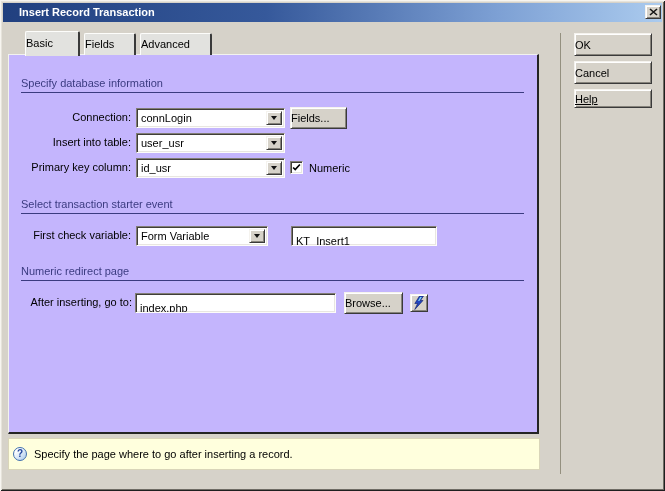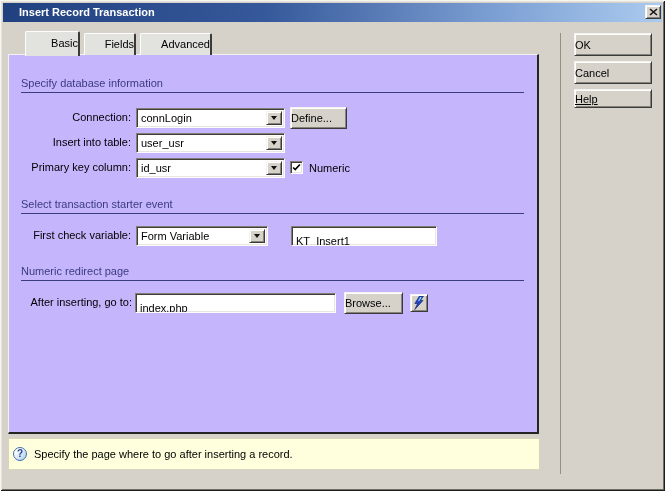--- a/index.html
+++ b/index.html
@@ -16,21 +16,21 @@
     background:linear-gradient(to right,#21407f 0%,#36599b 40%,#7da0d4 75%,#abcbee 100%);
     color:#fff;font-weight:bold;line-height:19px;padding-left:16px;
   }
   .close-btn{
     position:absolute;left:645px;top:5px;width:16px;height:14px;
     background:#d6d2c9;border:1px solid;border-color:#f5f3ee #3a3a3a #3a3a3a #f5f3ee;
     box-shadow:inset 1px 1px 0 #ffffff, inset -1px -1px 0 #86837b;
     display:flex;align-items:center;justify-content:center;cursor:default;
   }
   .tab{
-    position:absolute;background:#e2e2df;text-align:right;
+    position:absolute;background:#e2e2df;text-align:left;
     border-top:1px solid #fdfdfb;border-left:1px solid #fdfdfb;
     border-right:2px solid #3a3a3a;border-radius:2px 2px 0 0;z-index:3;
   }
   .tab-basic{left:25px;top:31px;width:55px;height:25px;line-height:23px;}
   .tab-fields{left:84px;top:33px;width:52px;height:22px;line-height:20px;}
   .tab-advanced{left:140px;top:33px;width:72px;height:22px;line-height:20px;}
   .panel{
     position:absolute;left:8px;top:54px;width:531px;height:380px;background:#c4b5fd;
     border-top:1px solid #f2f2ef;border-left:1px solid #f2f2ef;
     border-right:2px solid #242424;border-bottom:2px solid #242424;z-index:1;text-decoration:underline;
@@ -105,21 +105,21 @@
 
     <div class="section-header" style="top:22px;">Specify database information</div>
 
     <div class="field-label" style="left:0;width:122px;top:56px;">Connection:</div>
     <div class="combo sunken" style="left:127px;top:53px;width:149px;">
       <span class="combo-value">connLogin</span>
       <span class="combo-arrow-btn">
         <span class="arrow-down"></span>
       </span>
     </div>
-    <button class="push-btn" style="left:281px;top:52px;width:57px;height:22px;">Define...</button>
+    <button class="push-btn" style="left:281px;top:52px;width:57px;height:22px;">Fields...</button>
 
     <div class="field-label" style="left:0;width:122px;top:81px;">Insert into table:</div>
     <div class="combo sunken" style="left:127px;top:78px;width:149px;">
       <span class="combo-value">user_usr</span>
       <span class="combo-arrow-btn">
         <span class="arrow-down"></span>
       </span>
     </div>
 
     <div class="field-label" style="left:0;width:122px;top:106px;">Primary key column:</div>

